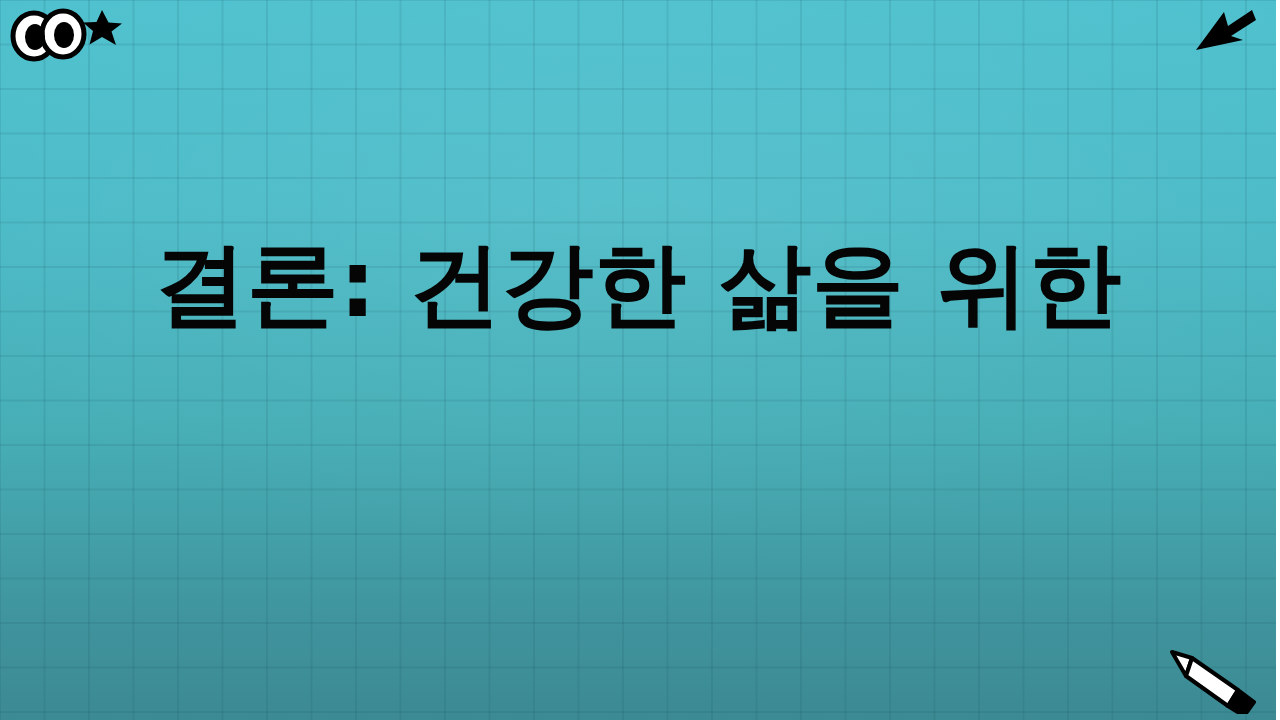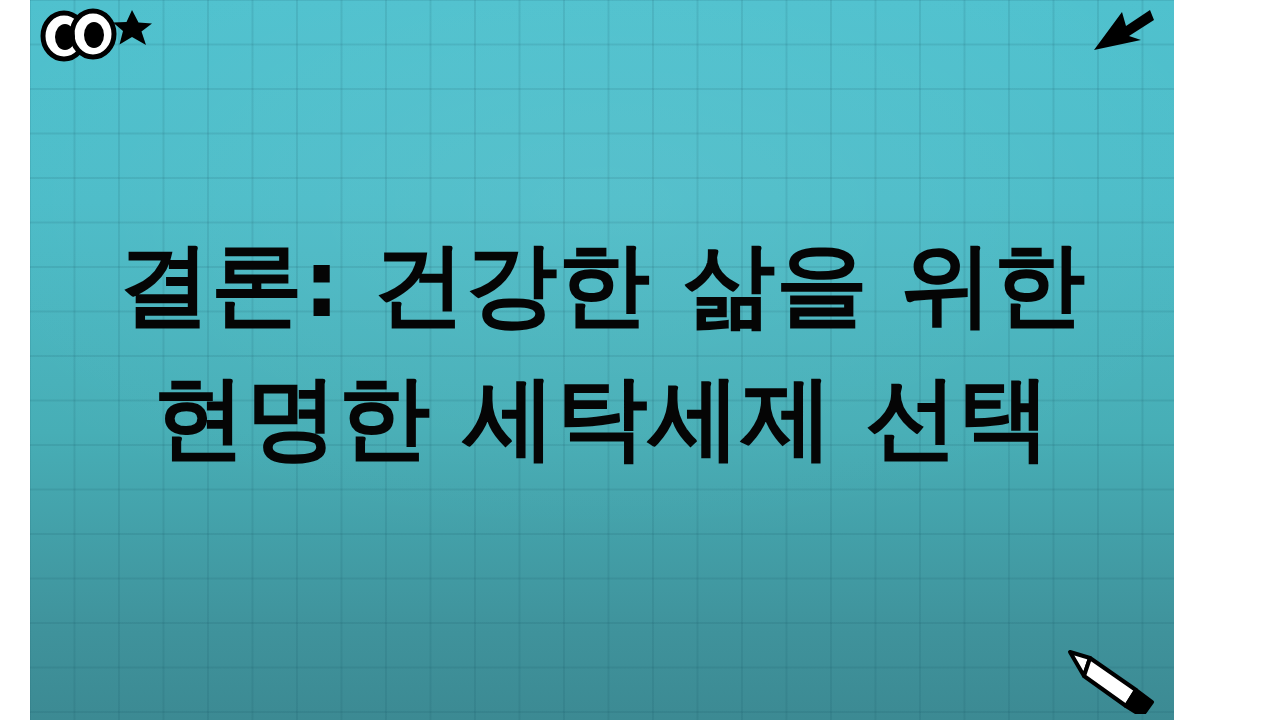--- a/index.html
+++ b/index.html
@@ -9,25 +9,24 @@
   }
   body {
     width: 1280px;
     height: 720px;
     overflow: hidden;
     font-family: "Liberation Sans", "DejaVu Sans", sans-serif;
   }
 
   #slide {
     position: relative;
-    width: 1144px;
+    width: 1276px;
     height: 720px;
     overflow: hidden;
     background: linear-gradient(to bottom, #4fc1ce 0%, #4cbcc8 28%, #47aeb6 60%, #3f929b 88%, #3c8a93 100%);
-    margin-left: 30px;
   }
 
   
   #grid {
     position: absolute;
     inset: 0;
     background-image:
       linear-gradient(to right, rgba(20,80,95,0.13) 0 2px, transparent 2px 100%),
       linear-gradient(to bottom, rgba(20,80,95,0.13) 0 2px, transparent 2px 100%);
     background-size: 44.5px 44.5px;
@@ -121,16 +120,15 @@
   <svg class="deco" id="pencil" viewBox="0 0 96 72">
     <g stroke="#000000" stroke-width="4" stroke-linejoin="round">
       <path d="M6 10 L26 16 L20 34 Z" fill="#ffffff"></path>
       <path d="M26 16 L72 48 L62 64 L20 34 Z" fill="#ffffff"></path>
       <path d="M72 48 L88 60 L78 74 L62 64 Z" fill="#000000"></path>
     </g>
   </svg>
 
   <div id="title-block">
     <span class="title-line" style="font-size: 92px;">결론: 건강한 삶을 위한</span>
-    <span class="title-line" style="font-size: 92px;">현명한 세탁세제 선택</span>
   </div>
 
 </div>
 
 </body></html>

